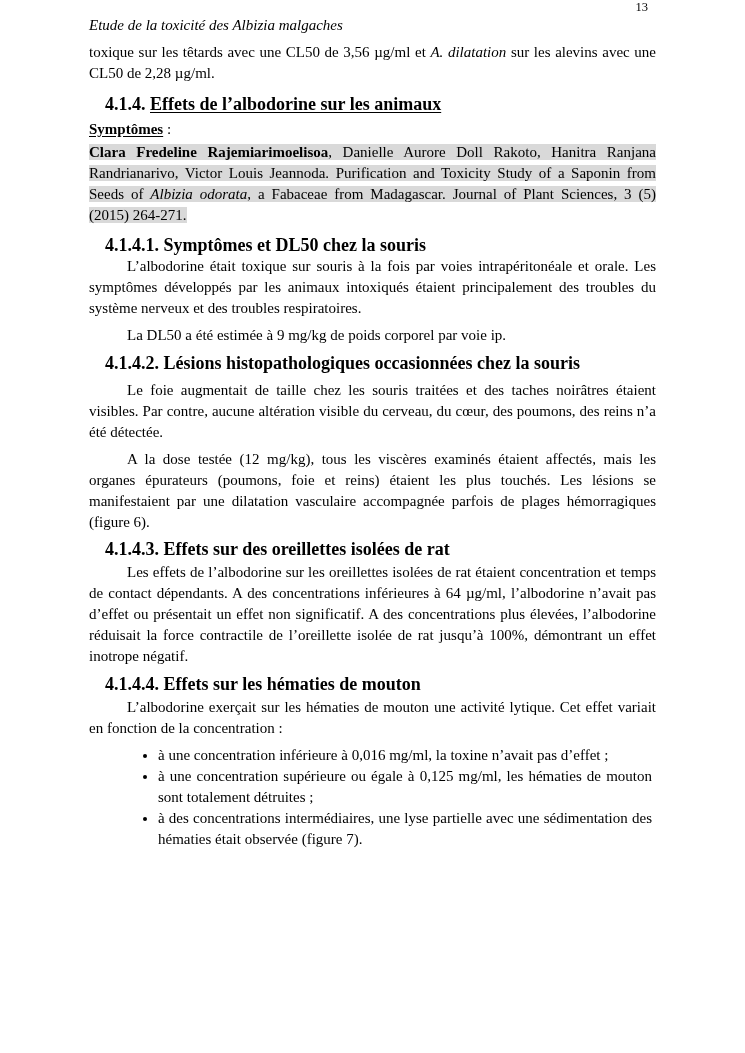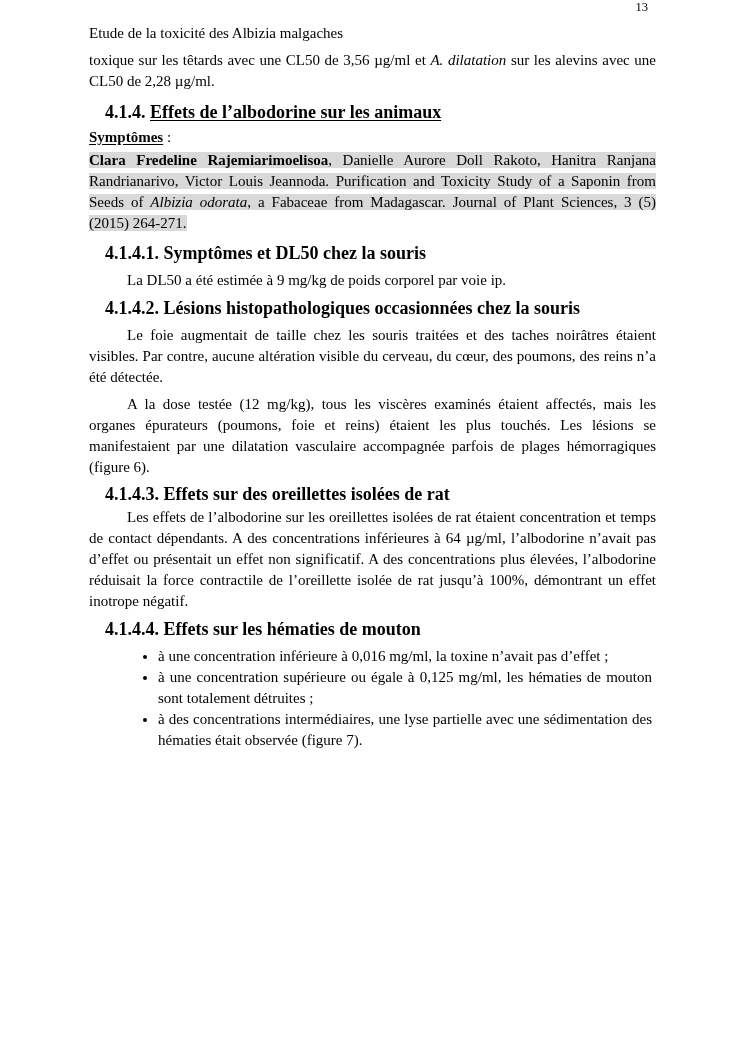--- a/index.html
+++ b/index.html
@@ -22,21 +22,21 @@
     font-size: 15px;
     line-height: 21px;
   }
   .pageno {
     text-align: right;
     font-size: 12.5px;
     line-height: 15px;
     padding-right: 8px;
   }
   .runhead {
-    margin-top: 8px;
+    font-style: italic;
   }
   p {
     margin: 0;
     text-align: justify;
     text-indent: 38px;
   }
   p.noindent { text-indent: 0; }
   h3 {
     font-size: 18px;
     line-height: 21px;
@@ -74,30 +74,32 @@
 
     <p class="noindent mt6"><span>toxique sur les têtards avec une CL50 de 3,56 µg/ml et </span><i>A. dilatation</i><span> sur les alevins avec une CL50 de 2,28 µg/ml.</span></p>
 
     <h3 class="mt10"><span>4.1.4.</span> <span class="u">Effets de l’albodorine sur les animaux</span></h3>
 
     <p class="noindent mt4"><b class="u">Symptômes</b><span> :</span></p>
 
     <p class="noindent mt2"><span class="hl" style="background-color: rgb(217, 217, 217);"><b>Clara Fredeline Rajemiarimoelisoa</b><span>, Danielle Aurore Doll Rakoto, Hanitra Ranjana Randrianarivo, Victor Louis Jeannoda. Purification and Toxicity Study of a Saponin from Seeds of </span><i>Albizia odorata</i><span>, a Fabaceae from Madagascar. Journal of Plant Sciences, 3 (5) (2015) 264-271.</span></span></p>
 
     <h3 class="mt9">4.1.4.1. Symptômes et DL50 chez la souris</h3>
+    <p>L’albodorine était toxique sur souris à la fois par voies intrapéritonéale et orale. Les symptômes développés par les animaux intoxiqués étaient principalement des troubles du système nerveux  et des troubles respiratoires.</p>
     <p class="mt6">La DL50 a été estimée à 9 mg/kg de poids corporel par voie ip.</p>
 
     <h3 class="mt7">4.1.4.2. Lésions histopathologiques occasionnées chez la souris</h3>
     <p class="mt6">Le foie augmentait de taille chez les souris traitées et des taches noirâtres étaient visibles. Par contre, aucune altération visible du cerveau, du cœur, des poumons, des reins n’a été détectée.</p>
     <p class="mt6">A la dose testée (12 mg/kg), tous les viscères examinés étaient affectés, mais les organes épurateurs (poumons, foie et reins) étaient les plus touchés. Les lésions se manifestaient par une dilatation vasculaire accompagnée parfois de plages hémorragiques (figure 6).</p>
 
     <h3 class="mt6">4.1.4.3. Effets sur des oreillettes isolées de rat</h3>
     <p class="mt2">Les effets de l’albodorine sur les oreillettes isolées de rat étaient concentration et temps de contact dépendants. A des concentrations inférieures à 64 µg/ml, l’albodorine n’avait pas d’effet ou présentait un effet non significatif. A des concentrations plus élevées, l’albodorine réduisait la force contractile de l’oreillette isolée de rat jusqu’à 100%, démontrant un effet inotrope négatif.</p>
 
     <h3 class="mt7">4.1.4.4. Effets sur les hématies de mouton</h3>
+    <p class="mt2">L’albodorine exerçait sur les hématies de mouton une activité lytique. Cet effet variait en fonction de la concentration :</p>
 
     <ul class="bullets">
       <li>à une concentration inférieure à 0,016 mg/ml, la toxine n’avait pas d’effet ;</li>
       <li>à une concentration supérieure ou égale à 0,125 mg/ml, les hématies de mouton sont totalement détruites ;</li>
       <li>à des concentrations intermédiaires, une lyse partielle avec une sédimentation des hématies était observée (figure 7).</li>
     </ul>
 
   </div>
 </div>
 

